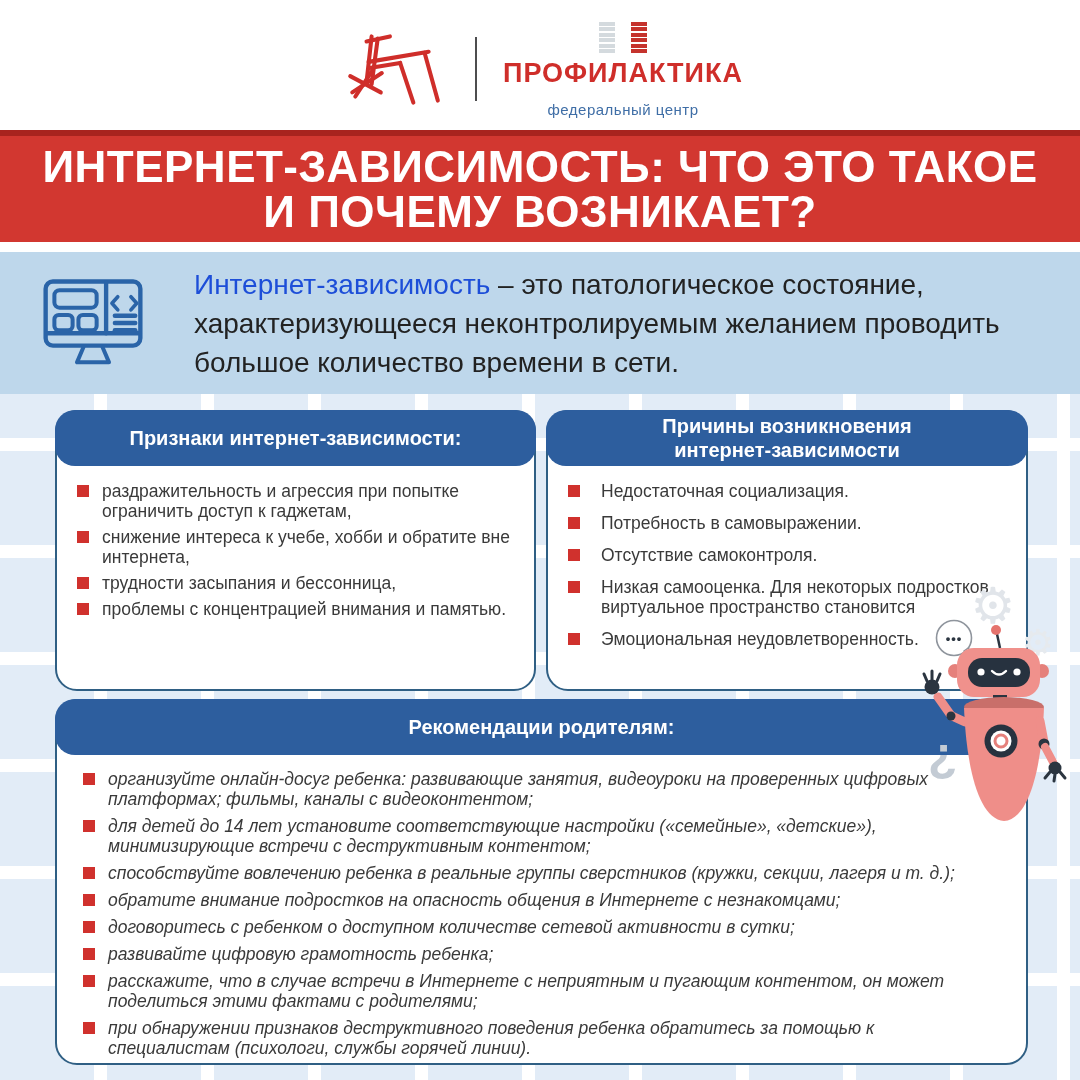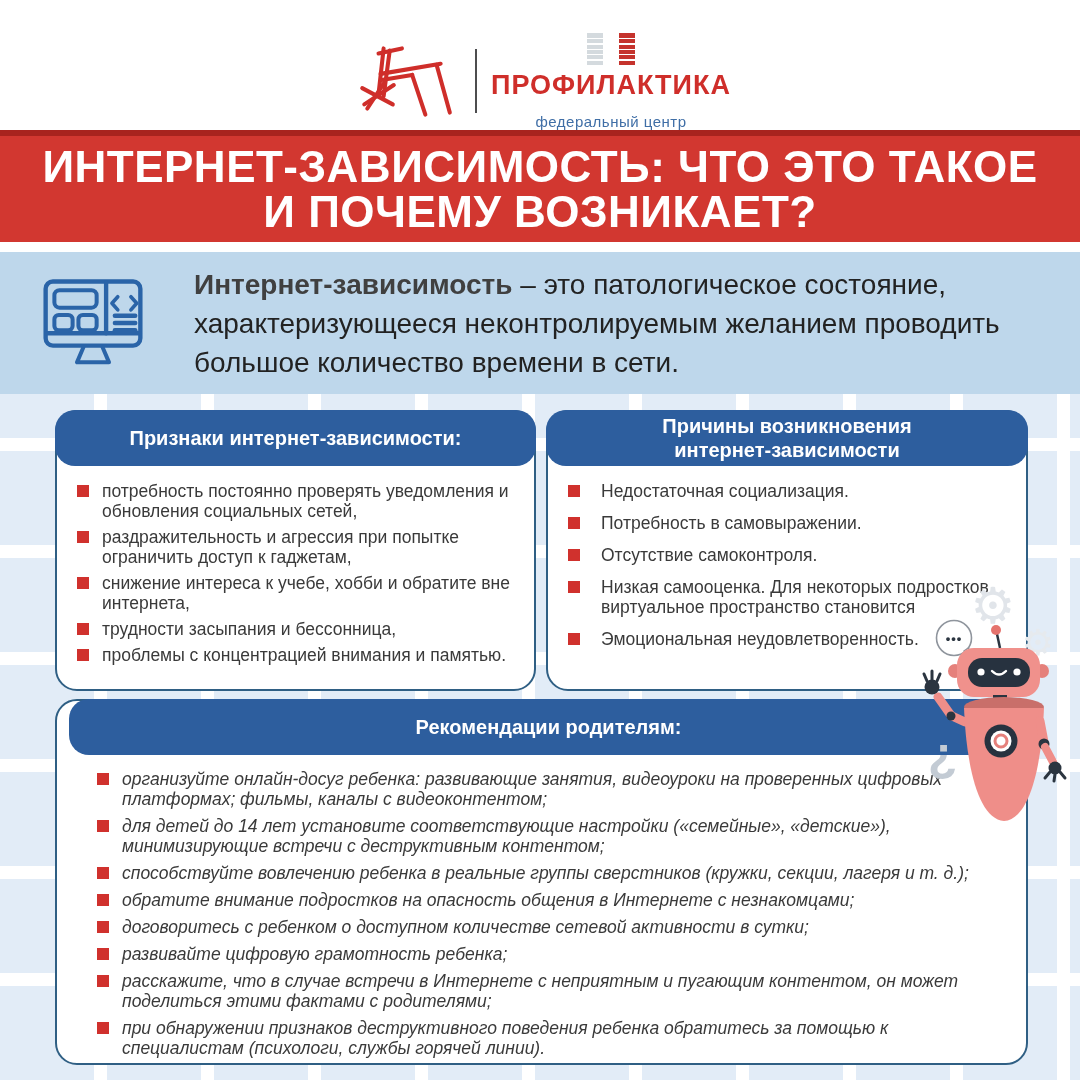--- a/index.html
+++ b/index.html
@@ -7,22 +7,22 @@
   .page {
     position:relative; width:1080px; height:1080px; overflow:hidden;
     font-family:"Liberation Sans","DejaVu Sans",sans-serif;
     background-color:#fff;
     background-image:
       repeating-linear-gradient(0deg, rgba(255,255,255,0) 0 94px, #ffffff 94px 107px),
       repeating-linear-gradient(90deg, #e2ecf7 0 94px, #ffffff 94px 107px);
   }
   
   .top-white { position:absolute; left:0; top:0; width:100%; height:130px; background:#fff; }
-  .header { position:absolute; left:0; top:16px; width:100%; height:130px;
-    display:flex; align-items:center; justify-content:center; gap:14px; }
+  .header { position:absolute; left:0; top:4px; width:100%; height:130px;
+    display:flex; align-items:center; justify-content:center; gap:26px; }
   .chair-logo { width:112px; height:84px; }
   .hdr-divider { width:2px; height:64px; background:#4d4d4f; }
   .brand { display:flex; flex-direction:column; align-items:center; }
   .pixel-grid { display:flex; width:48px; height:33px; margin-bottom:5px; }
   .pg-col { width:16px; height:100%; }
   .pg-gray { background-image:
       repeating-linear-gradient(0deg, #d4dade 0 4px, #fff 4px 5.5px),
       repeating-linear-gradient(90deg, #d4dade 0 4px, #fff 4px 5.33px); }
   .pg-blue { background-image:
       repeating-linear-gradient(0deg, #35588а 0 4px, #fff 4px 5.5px),
@@ -40,27 +40,27 @@
     color:#fff; font-weight:bold; font-size:44px; line-height:45px; text-align:center;
     letter-spacing:0.5px; }
   .gap1 { position:absolute; left:0; top:242px; width:100%; height:10px; background:#fff; }
 
   
   .definition { position:absolute; left:0; top:252px; width:100%; height:142px;
     background:#bed7eb; display:flex; align-items:center; padding-left:42px; }
   .monitor-icon { width:102px; height:92px; flex:none; }
   .def-text { margin-left:50px; font-size:28px; line-height:39px; color:#222;
     width:810px; }
-  .def-term { font-weight:bold; color:#404040; }
+  .def-term { font-weight:normal; color:#1d4ed8; }
 
   
   .card { position:absolute; background:#fff; border:2px solid #2f5f84; border-radius:22px; }
   .card-signs  { left:55px;  top:410px; width:481px; height:281px; }
   .card-causes { left:546px; top:410px; width:482px; height:281px; }
-  .card-recs   { left:55px;  top:699px; width:973px; height:366px;padding-left:14px; }
+  .card-recs   { left:55px;  top:699px; width:973px; height:366px; }
   .card-header { margin:-2px -2px 0 -2px; height:56px; background:#2d5e9e; border-radius:20px;
     display:flex; flex-direction:column; align-items:center; justify-content:center;
     color:#fff; font-weight:bold; font-size:20px; line-height:24px; text-align:center; }
   .card-body { padding:15px 14px 0 16px; }
   .card-recs .card-body { padding:14px 20px 0 22px; }
   .b { display:flex; margin-bottom:6px; font-size:17.5px; line-height:20px; color:#3a3a3a; }
   .card-causes .b { margin-bottom:12px;gap:8px; }
   .card-recs .b { margin-bottom:7px;font-style:italic; }
   .bq { width:12px; height:12px; background:#d0312d; margin:4px 13px 0 4px; flex:none; }
   .bt { width:100%; }
@@ -125,24 +125,20 @@
     <p class="def-text"><span class="def-term">Интернет-зависимость</span><span> – это патологическое состояние, характеризующееся неконтролируемым желанием проводить большое количество времени в сети.</span></p>
   </div>
 
   <div class="card card-signs">
     <div class="card-header">
       <div>Признаки интернет-зависимости:</div>
     </div>
     <div class="card-body">
       <div class="b">
           <span class="bq"></span>
-          <span class="bt">потребность постоянно проверять уведомления и обновления социальных сетей,</span>
-        </div>
-      <div class="b">
-          <span class="bq"></span>
           <span class="bt">раздражительность и агрессия при попытке ограничить доступ к гаджетам,</span>
         </div>
       <div class="b">
           <span class="bq"></span>
           <span class="bt">снижение интереса к учебе, хобби и обратите вне интернета,</span>
         </div>
       <div class="b">
           <span class="bq"></span>
           <span class="bt">трудности засыпания и бессонница,</span>
         </div>

